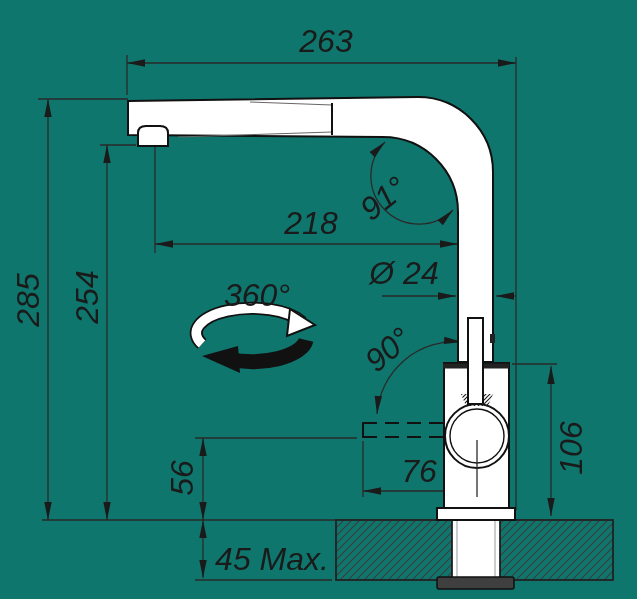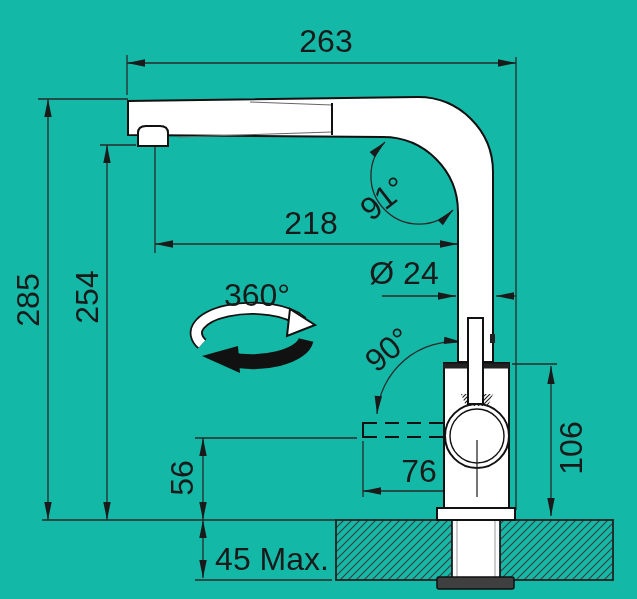--- a/index.html
+++ b/index.html
@@ -1,16 +1,16 @@
 <!DOCTYPE html>
 <html><head>
 <meta charset="utf-8">
 <style>
   html,body{margin:0;padding:0;background:#ffffff;}
-  .canvas{width:637px;height:599px;position:relative;background:#14b8a6;overflow:hidden;}
+  .canvas{width:637px;height:599px;position:relative;background:#0f766e;overflow:hidden;font-style:italic;}
   svg{display:block;}
   .dim-label{font-family:"Liberation Sans","DejaVu Sans",sans-serif;font-size:32px;fill:#1a1a1a;text-anchor:middle;}
   .thin{stroke:#2a2a2a;stroke-width:1.3;fill:none;}
   .obj{stroke:#111;stroke-width:2;fill:#fff;}
   .objline{stroke:#111;stroke-width:2;fill:none;}
   .faint{stroke:#666;stroke-width:1;fill:none;}
 </style>
 </head>
 <body>
 

